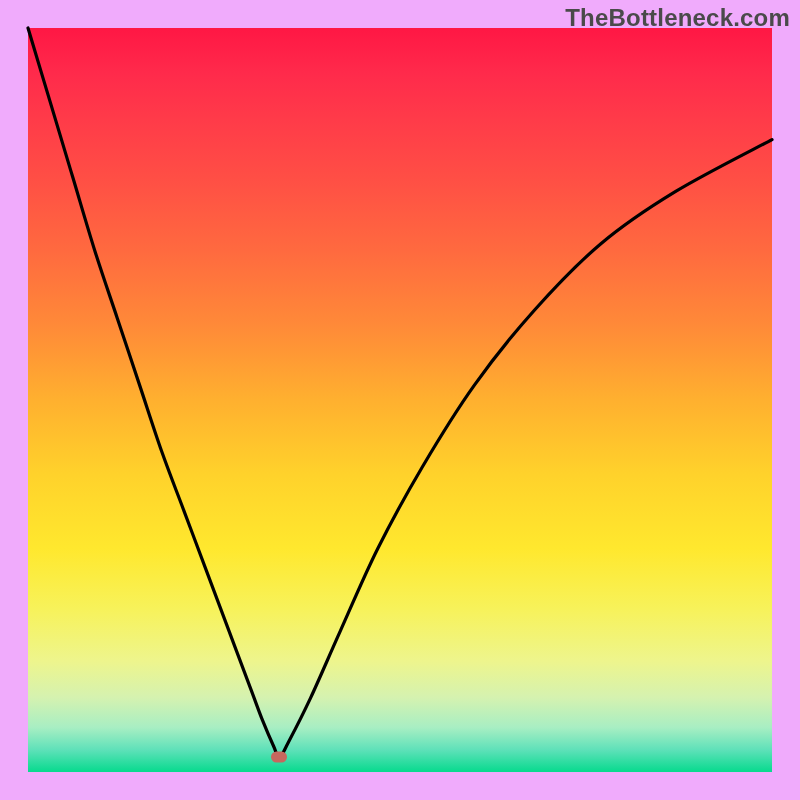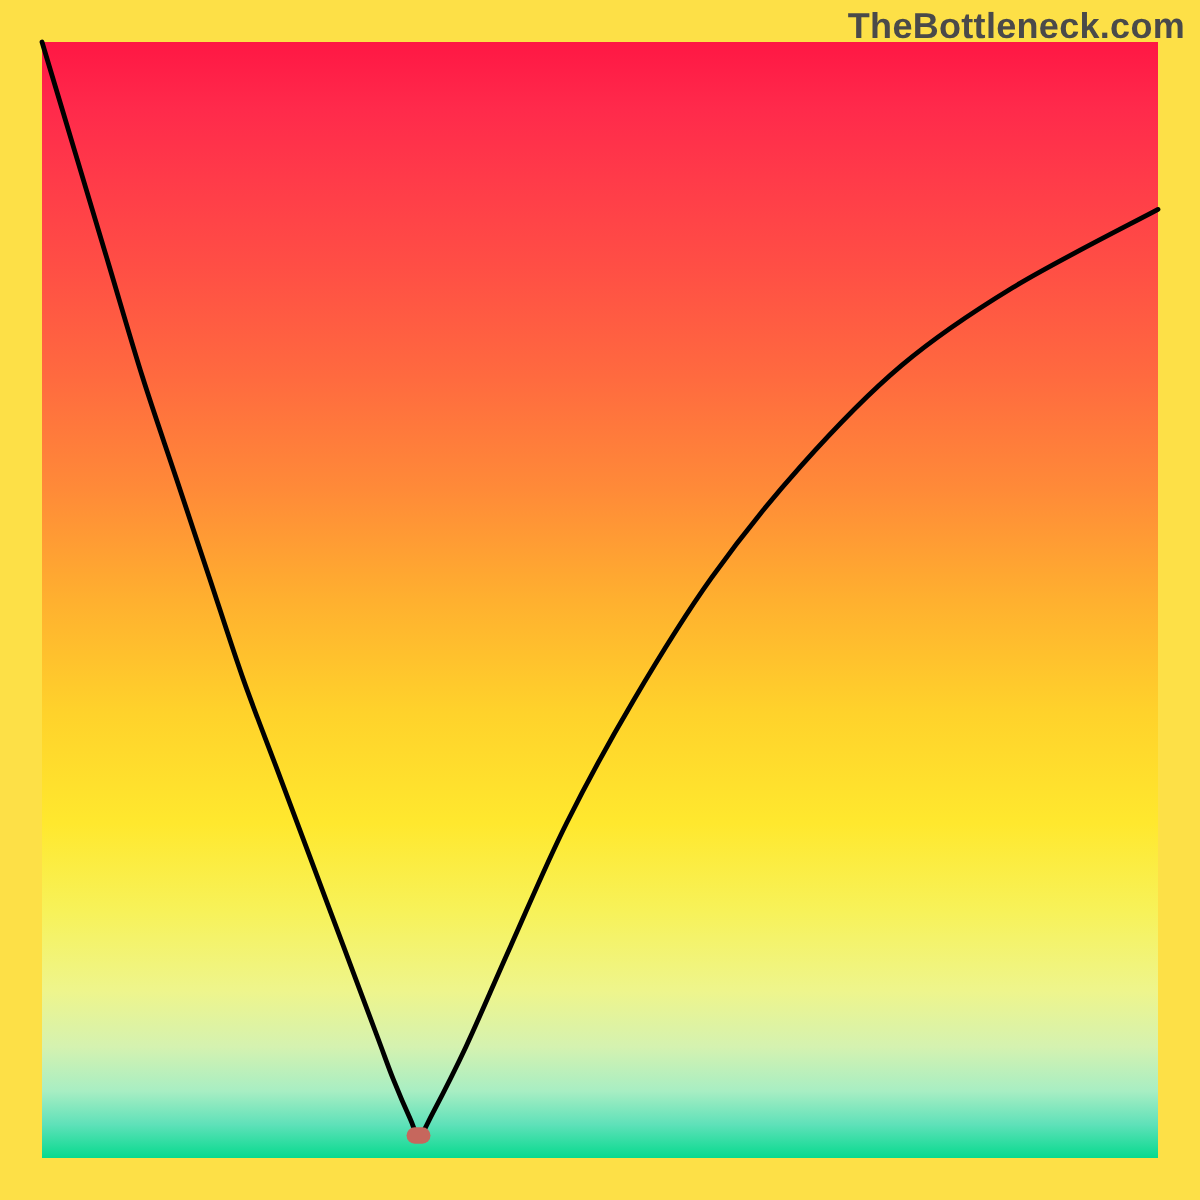--- a/index.html
+++ b/index.html
@@ -10,21 +10,21 @@
     background: #000;
     overflow: hidden;
     font-family: Arial, Helvetica, sans-serif;
   }
   .frame {
     position: absolute;
     left: 0;
     top: 0;
     width: 800px;
     height: 800px;
-    background: #fde047;
+    background: #f0abfc;
   }
   .plot {
     position: absolute;
     left: 28px;
     top: 28px;
     width: 744px;
     height: 744px;
     
     background: linear-gradient(
       to bottom,

